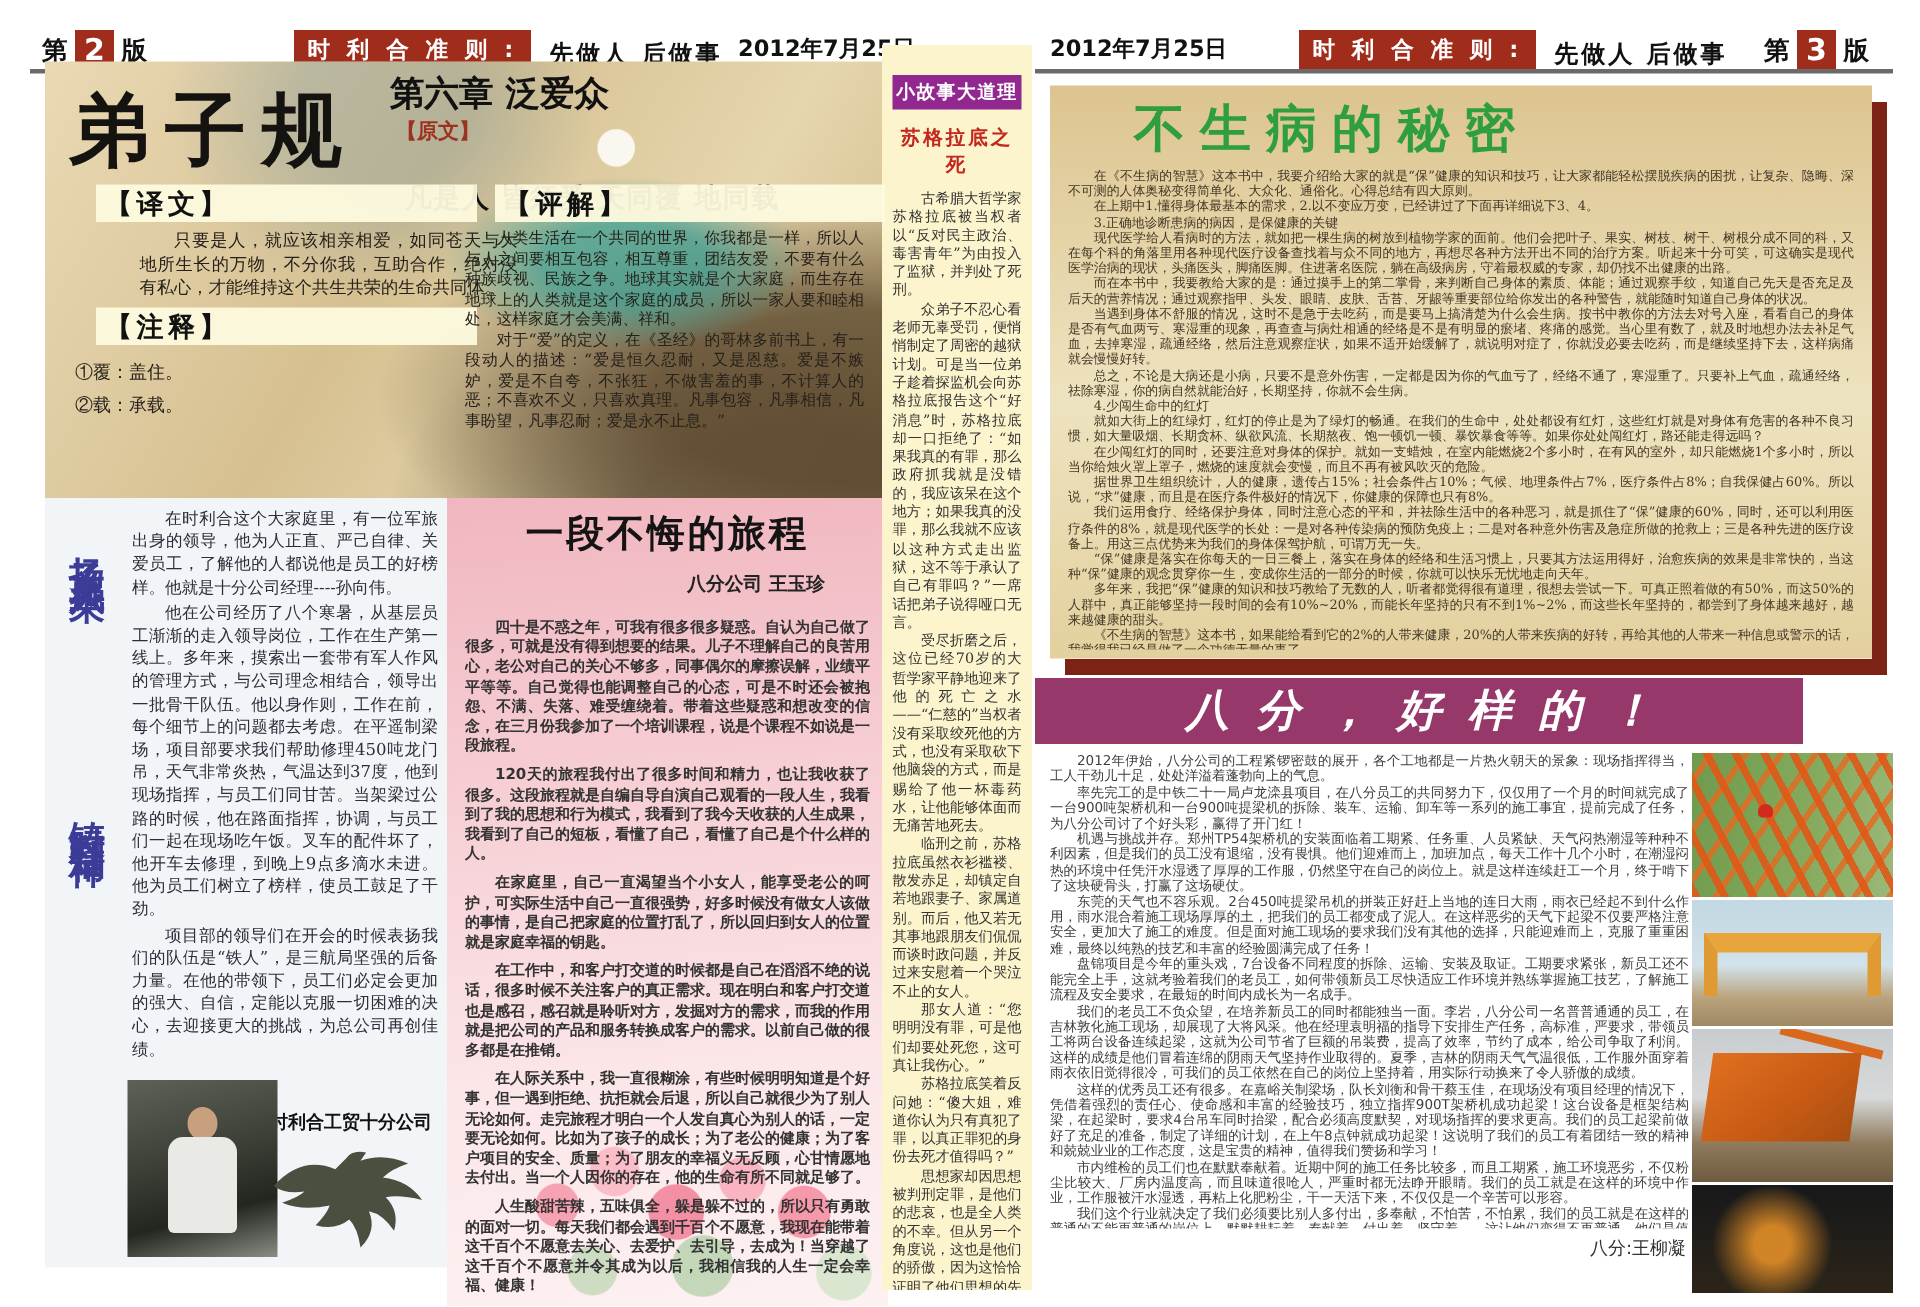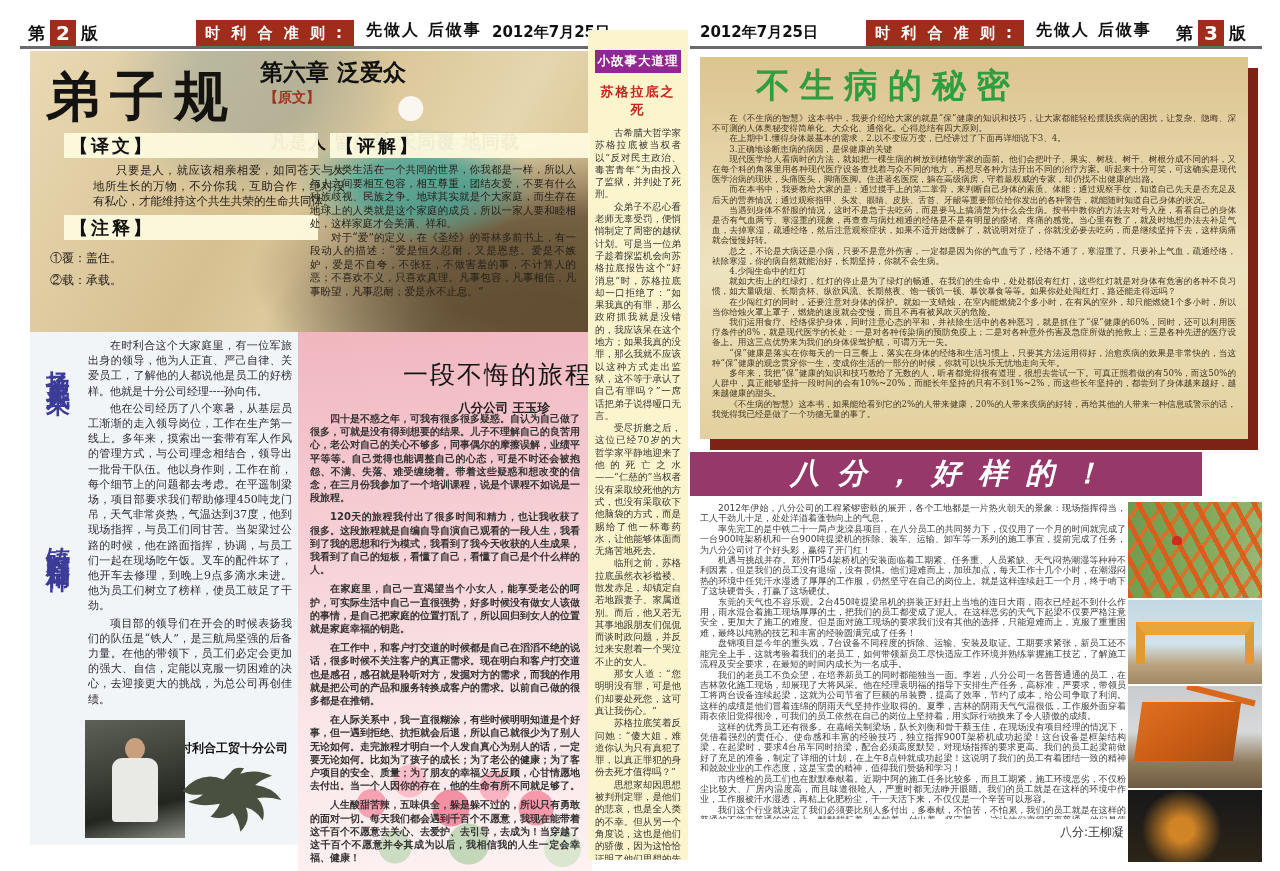--- a/index.html
+++ b/index.html
@@ -2,28 +2,28 @@
 <html><head>
 <meta charset="utf-8">
 <style>
   * { margin:0; padding:0; box-sizing:border-box; }
   html,body { width:1280px; height:871px; background:#ffffff; overflow:hidden; }
   body { font-family:"DejaVu Sans", sans-serif; color:#222; position:relative; }
 
   
   .pageno { position:absolute; display:flex; align-items:center; gap:5px; font-weight:bold; font-size:17px; color:#111; }
   .numbox { background:#a02c1c; color:#fff; width:26px; height:26px; display:flex; align-items:center; justify-content:center; font-size:20px; font-weight:bold; }
-  .motto { position:absolute; display:flex; align-items:flex-start; gap:12px; }
+  .motto { position:absolute; display:flex; align-items:flex-end; gap:12px; }
   .mottobox { background:#a02c1c; color:#fff; font-weight:bold; font-size:15px; padding:4px 9px; letter-spacing:3px; }
   .mottotext { font-weight:bold; font-size:16px; letter-spacing:2px; color:#111; }
   .dateline { position:absolute; font-weight:bold; font-size:15px; color:#111; }
   .rule { position:absolute; height:3px; background:#6a6a6a; }
 
   
-  .dizigui { position:absolute; left:30px; top:51px; width:560px; height:320px; overflow:hidden;
+  .dizigui { position:absolute; left:30px; top:41px; width:560px; height:320px; overflow:hidden;
     background:linear-gradient(120deg,#ead9b4 0%,#d6c091 40%,#e6d6ae 70%,#cdb480 100%); }
   .painting { position:absolute; inset:0; z-index:0;
     background:
       radial-gradient(circle at 68% 18%, rgba(255,255,255,.85) 0 12px, transparent 13px),
       radial-gradient(ellipse at 69% 42%, rgba(58,158,148,.75) 0 10%, transparent 22%),
       radial-gradient(ellipse at 97% 70%, rgba(88,68,42,.75) 0 18%, transparent 42%),
       radial-gradient(ellipse at 88% 95%, rgba(70,54,34,.6) 0 14%, transparent 38%),
       radial-gradient(ellipse at 40% 10%, rgba(120,150,160,.35) 0 12%, transparent 30%); }
   .dz-title { position:absolute; left:16px; top:10px; z-index:1; font-family:"DejaVu Serif",serif; font-weight:bold; font-size:54px; letter-spacing:10px; color:#151310; }
   .dz-chapter { position:absolute; left:230px; top:6px; z-index:1; font-weight:bold; font-size:23px; color:#111; }
@@ -56,21 +56,21 @@
   .flowers { position:absolute; left:0; right:0; bottom:0; height:150px; z-index:0; opacity:.9;
     background:
       radial-gradient(circle at 25% 55%, rgba(247,150,170,.95) 0 14px, transparent 15px),
       radial-gradient(circle at 38% 40%, rgba(250,183,196,.95) 0 16px, transparent 17px),
       radial-gradient(circle at 52% 58%, rgba(243,128,152,.95) 0 18px, transparent 19px),
       radial-gradient(circle at 67% 44%, rgba(250,170,186,.95) 0 15px, transparent 16px),
       radial-gradient(circle at 81% 58%, rgba(245,139,160,.95) 0 17px, transparent 18px),
       radial-gradient(circle at 58% 82%, rgba(178,208,168,.85) 0 20px, transparent 21px),
       radial-gradient(circle at 33% 84%, rgba(190,214,180,.85) 0 16px, transparent 17px),
       radial-gradient(circle at 90% 85%, rgba(205,226,196,.8) 0 18px, transparent 19px); }
-  .j-title { position:relative; z-index:1; text-align:right; padding-top:26px; font-size:25px; font-weight:normal; letter-spacing:2px; color:#141414; }
+  .j-title { position:relative; z-index:1; text-align:center; padding-top:7px; font-size:25px; font-weight:bold; letter-spacing:2px; color:#141414; }
   .j-author { position:relative; z-index:1; text-align:right; padding-right:42px; margin-top:9px; font-size:12.5px; font-weight:bold; color:#222; }
   .j-text { position:absolute; z-index:1; left:12px; top:80px; width:270px; height:452px; overflow:hidden;
     font-size:10px; line-height:13.2px; font-weight:bold; color:#333; text-align:justify; }
   .j-text p { text-indent:2em; margin-bottom:6px; }
 
   
   .story { position:absolute; left:588px; top:30px; width:100px; height:830px; background:#fcf4cc; padding:6px 7px; overflow:hidden; }
   .story-header { margin-top:14px; background:#92278f; color:#fff; font-size:12.5px; font-weight:bold; text-align:center; padding:3px 0; letter-spacing:1px; }
   .story-title { color:#c3271d; font-family:"DejaVu Serif",serif; font-weight:bold; font-size:13px; text-align:center; letter-spacing:2px; margin:10px 0 8px; }
   .story-text { font-family:"DejaVu Serif",serif; font-size:9.5px; line-height:12.3px; color:#333; text-align:justify; }
@@ -214,20 +214,21 @@
       <p>在《不生病的智慧》这本书中，我要介绍给大家的就是“保”健康的知识和技巧，让大家都能轻松摆脱疾病的困扰，让复杂、隐晦、深不可测的人体奥秘变得简单化、大众化、通俗化。心得总结有四大原则。</p>
       <p>在上期中1.懂得身体最基本的需求，2.以不变应万变，已经讲过了下面再详细说下3、4。</p>
       <p>3.正确地诊断患病的病因，是保健康的关键</p>
       <p>现代医学给人看病时的方法，就如把一棵生病的树放到植物学家的面前。他们会把叶子、果实、树枝、树干、树根分成不同的科，又在每个科的角落里用各种现代医疗设备查找着与众不同的地方，再想尽各种方法开出不同的治疗方案。听起来十分可笑，可这确实是现代医学治病的现状，头痛医头，脚痛医脚。住进著名医院，躺在高级病房，守着最权威的专家，却仍找不出健康的出路。</p>
       <p>而在本书中，我要教给大家的是：通过摸手上的第二掌骨，来判断自己身体的素质、体能；通过观察手纹，知道自己先天是否充足及后天的营养情况；通过观察指甲、头发、眼睛、皮肤、舌苔、牙龈等重要部位给你发出的各种警告，就能随时知道自己身体的状况。</p>
       <p>当遇到身体不舒服的情况，这时不是急于去吃药，而是要马上搞清楚为什么会生病。按书中教你的方法去对号入座，看看自己的身体是否有气血两亏、寒湿重的现象，再查查与病灶相通的经络是不是有明显的瘀堵、疼痛的感觉。当心里有数了，就及时地想办法去补足气血，去掉寒湿，疏通经络，然后注意观察症状，如果不适开始缓解了，就说明对症了，你就没必要去吃药，而是继续坚持下去，这样病痛就会慢慢好转。</p>
       <p>总之，不论是大病还是小病，只要不是意外伤害，一定都是因为你的气血亏了，经络不通了，寒湿重了。只要补上气血，疏通经络，祛除寒湿，你的病自然就能治好，长期坚持，你就不会生病。</p>
       <p>4.少闯生命中的红灯</p>
       <p>就如大街上的红绿灯，红灯的停止是为了绿灯的畅通。在我们的生命中，处处都设有红灯，这些红灯就是对身体有危害的各种不良习惯，如大量吸烟、长期贪杯、纵欲风流、长期熬夜、饱一顿饥一顿、暴饮暴食等等。如果你处处闯红灯，路还能走得远吗？</p>
       <p>在少闯红灯的同时，还要注意对身体的保护。就如一支蜡烛，在室内能燃烧2个多小时，在有风的室外，却只能燃烧1个多小时，所以当你给烛火罩上罩子，燃烧的速度就会变慢，而且不再有被风吹灭的危险。</p>
+      <p>据世界卫生组织统计，人的健康，遗传占15%；社会条件占10%；气候、地理条件占7%，医疗条件占8%；自我保健占60%。所以说，“求”健康，而且是在医疗条件极好的情况下，你健康的保障也只有8%。</p>
       <p>我们运用食疗、经络保护身体，同时注意心态的平和，并祛除生活中的各种恶习，就是抓住了“保”健康的60%，同时，还可以利用医疗条件的8%，就是现代医学的长处：一是对各种传染病的预防免疫上；二是对各种意外伤害及急症所做的抢救上；三是各种先进的医疗设备上。用这三点优势来为我们的身体保驾护航，可谓万无一失。</p>
       <p>“保”健康是落实在你每天的一日三餐上，落实在身体的经络和生活习惯上，只要其方法运用得好，治愈疾病的效果是非常快的，当这种“保”健康的观念贯穿你一生，变成你生活的一部分的时候，你就可以快乐无忧地走向天年。</p>
       <p>多年来，我把“保”健康的知识和技巧教给了无数的人，听者都觉得很有道理，很想去尝试一下。可真正照着做的有50%，而这50%的人群中，真正能够坚持一段时间的会有10%~20%，而能长年坚持的只有不到1%~2%，而这些长年坚持的，都尝到了身体越来越好，越来越健康的甜头。</p>
       <p>《不生病的智慧》这本书，如果能给看到它的2%的人带来健康，20%的人带来疾病的好转，再给其他的人带来一种信息或警示的话，我觉得我已经是做了一个功德无量的事了。</p>
     </div>
   </div>
 
   <div class="banner">八分，好样的！</div>
 
   <div class="bafen-text">

